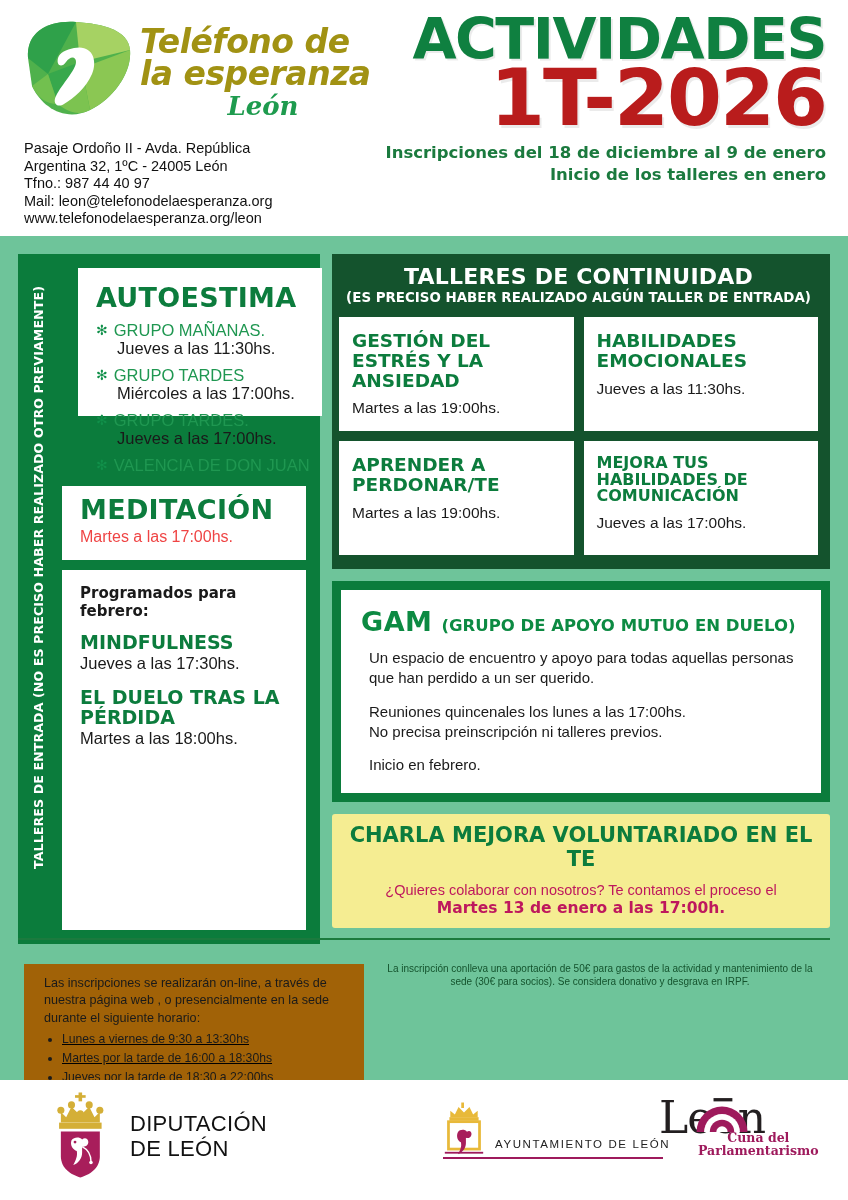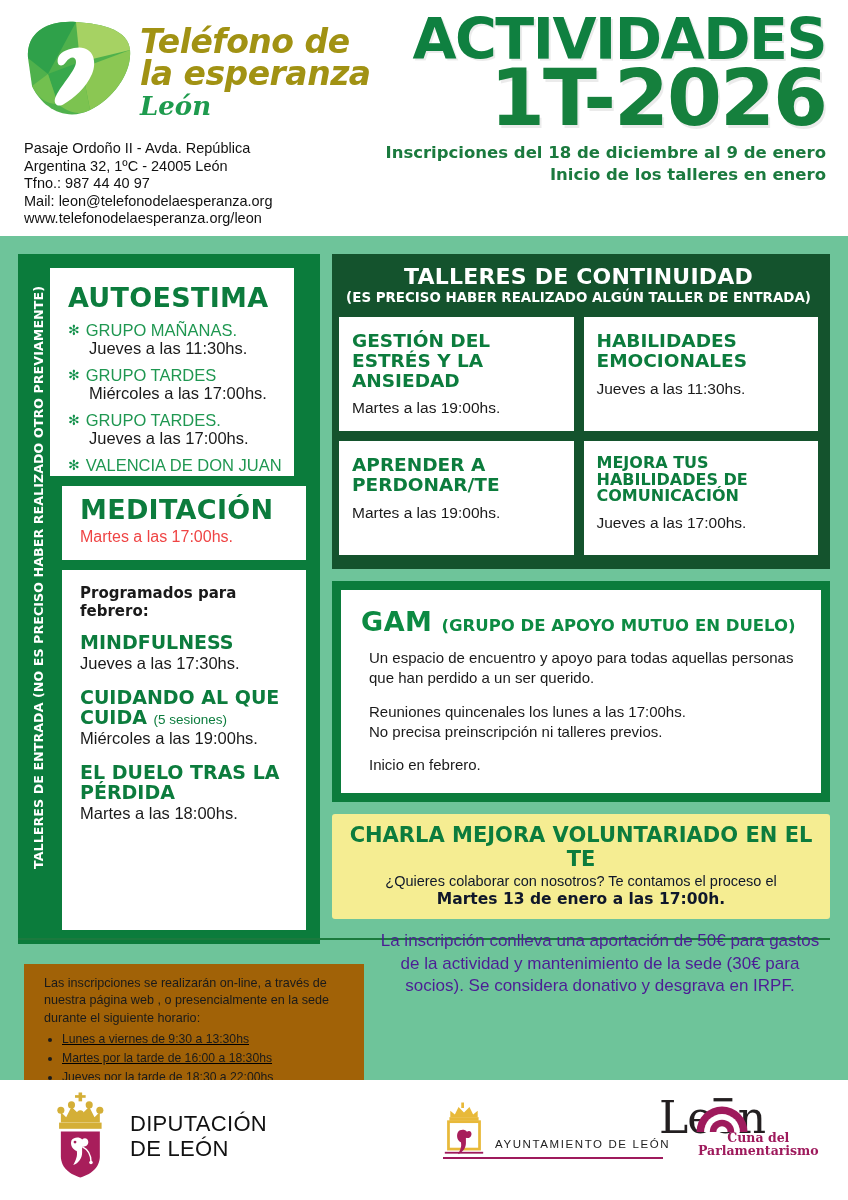--- a/index.html
+++ b/index.html
@@ -15,58 +15,58 @@
   
   .header{position:relative;height:236px;background:#fff;}
   .logo-mark{position:absolute;left:18px;top:12px;width:118px;height:108px;}
   .brand{position:absolute;left:140px;top:26px;width:250px;}
   .brand-line{
     font-family:"DejaVu Sans", sans-serif;
     font-weight:bold;font-style:italic;
     color:#a19213;font-size:33px;line-height:0.96;letter-spacing:-0.5px;
   }
   .brand-leon{
-    text-align:left;color:#1e9b4e;font-style:italic;font-weight:bold;
+    text-align:center;color:#1e9b4e;font-style:italic;font-weight:bold;
     font-family:"DejaVu Serif", serif;font-size:26px;margin-top:2px;padding-right:4px;
   }
   .contact{
     position:absolute;left:24px;top:140px;
     font-size:14.5px;line-height:1.21;color:#111;
     font-family:"Liberation Sans", sans-serif;
   }
   .title-block{position:absolute;right:22px;top:14px;text-align:right;width:500px;}
   .title-1{
     font-family:"DejaVu Sans", sans-serif;font-weight:bold;
     color:#0f8040;font-size:57px;line-height:0.9;letter-spacing:-1.5px;
     text-shadow:2px 2px 0 rgba(0,0,0,0.08);
   }
   .title-2{
     font-family:"DejaVu Sans", sans-serif;font-weight:bold;
-    color:#15803d;font-size:79px;line-height:0.86;letter-spacing:-2px;
+    color:#b91c1c;font-size:79px;line-height:0.86;letter-spacing:-2px;
     text-shadow:2px 3px 0 rgba(0,0,0,0.08);
   }
   .title-sub{
     color:#1b7a3e;font-weight:bold;font-size:16.5px;line-height:1.32;margin-top:9px;
     font-family:"DejaVu Sans", sans-serif;
   }
 
   
   .mint{position:absolute;left:0;top:236px;width:848px;height:844px;background:#6ec49a;}
 
   
   .left-col{position:absolute;left:18px;top:18px;width:302px;height:690px;background:#0b7c3c;}
   .rail-label{
     position:absolute;left:-310px;top:316px;width:660px;
     transform:rotate(-90deg);
     color:#fff;font-weight:bold;font-size:12.6px;letter-spacing:0.1px;
     text-align:center;white-space:nowrap;
     font-family:"DejaVu Sans", sans-serif;
   }
   .white-card{background:#fff;position:absolute;}
-  .card-autoestima{left:32px;top:14px;width:244px;height:208px;}
+  .card-autoestima{left:60px;top:14px;width:244px;height:148px;}
   .card-medit{left:44px;top:232px;width:244px;height:74px;}
   .card-feb{left:44px;top:316px;width:244px;height:360px;}
 
   .h-green{
     color:#0c7c3d;font-weight:bold;font-family:"DejaVu Sans", sans-serif;
   }
   .autoestima-title{font-size:27px;margin:14px 0 8px 18px;letter-spacing:0.3px;}
   .medit-title{font-size:27px;margin:8px 0 3px 18px;letter-spacing:0.3px;}
   .bullets{margin:0 0 0 18px;padding:0;list-style:none;}
   .bullets li{margin-bottom:8px;}
@@ -94,35 +94,35 @@
   .gam-box{background:#0b7c3c;margin-top:12px;padding:9px;}
   .gam-inner{background:#fff;padding:16px 20px 18px 20px;}
   .gam-head{margin-bottom:11px;}
   .gam-title{color:#0c8a42;font-weight:bold;font-size:27px;font-family:"DejaVu Sans", sans-serif;letter-spacing:0.5px;}
   .gam-sub{color:#0c8a42;font-weight:bold;font-size:16.5px;font-family:"DejaVu Sans", sans-serif;margin-left:9px;}
   .gam-p{color:#1a1a1a;font-size:15px;line-height:1.35;margin:0 0 13px 8px;}
   .gam-p:last-child{margin-bottom:0;}
 
   .charla{background:#f5ed92;margin-top:12px;padding:9px 14px 11px 14px;border-radius:3px;text-align:center;}
   .charla-title{color:#0c7c3d;font-weight:bold;font-size:21px;font-family:"DejaVu Sans", sans-serif;}
-  .charla-p{color:#0f172a;font-size:14.5px;margin-top:2px;}
+  .charla-p{color:#be185d;font-size:14.5px;margin-top:11px;}
   .charla-b{display:block;font-weight:bold;font-size:15.5px;margin-top:1px;font-family:"DejaVu Sans", sans-serif;}
 
   
   .divider{position:absolute;left:18px;top:702px;width:812px;height:2px;background:#1b7a3e;}
   .info-yellow{
     position:absolute;left:24px;top:728px;width:308px;
     background:#a16207;padding:11px 12px 12px 20px;
   }
   .info-yellow p{margin:0;color:#1a1a1a;font-size:12.6px;line-height:1.38;}
   .info-yellow ul{margin:3px 0 0 0;padding-left:18px;text-decoration:underline;}
   .info-yellow li{color:#1a1a1a;font-size:12.2px;line-height:1.55;}
   .fee{
-    position:absolute;left:380px;top:694px;width:440px;
-    text-align:center;color:#4c1d95;font-size:17px;line-height:1.33;
+    position:absolute;left:380px;top:726px;width:440px;
+    text-align:center;color:#14532d;font-size:10px;line-height:1.33;
   }
 
   
   .footer{position:absolute;left:0;top:1080px;width:848px;height:120px;background:#fff;}
   .dip{position:absolute;left:52px;top:12px;display:flex;align-items:center;gap:16px;}
   .dip-text{font-size:22px;line-height:1.12;color:#111;font-family:"Liberation Sans", sans-serif;letter-spacing:0.3px;}
   .ayto{position:absolute;left:443px;top:22px;display:flex;align-items:flex-end;gap:10px;}
   .ayto-text{font-size:11.5px;letter-spacing:1.6px;color:#222;padding-bottom:10px;font-family:Liberation Sans, sans-serif;margin-top:20px;}
   .ayto-rule{position:absolute;left:443px;top:77px;width:220px;height:1.5px;background:#9e1a5c;}
   .leon-logo{position:absolute;left:659px;top:16px;}
@@ -206,24 +206,20 @@
       </div>
 
       <div class="white-card card-feb">
         <div class="feb-head">Programados para febrero:</div>
 
         <div class="feb-item">
           <div class="feb-name">MINDFULNESS</div>
           <div class="feb-time">Jueves a las 17:30hs.</div>
         </div>
 
-        <div class="feb-item">
-          <div class="feb-name"><span>CUIDANDO AL QUE CUIDA</span> <span class="feb-note">(5 sesiones)</span></div>
-          <div class="feb-time">Miércoles a las 19:00hs.</div>
-        </div>
 
         <div class="feb-item">
           <div class="feb-name">EL DUELO TRAS LA PÉRDIDA</div>
           <div class="feb-time">Martes a las 18:00hs.</div>
         </div>
       </div>
     </div>
 
     <div class="right-col">
 

